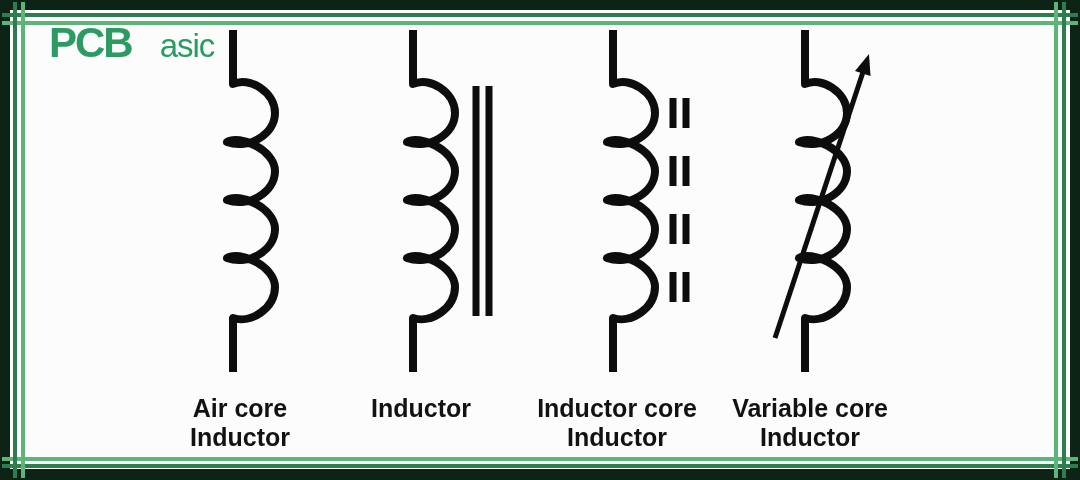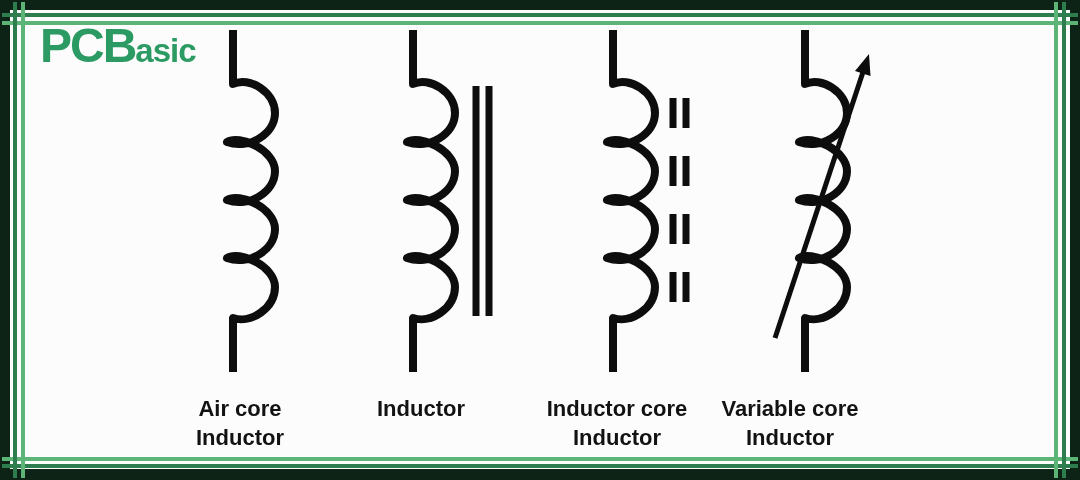--- a/index.html
+++ b/index.html
@@ -27,41 +27,41 @@
   .fline.v.left-inner{left:21px;}
   .fline.v.right-outer{right:14px;}
   .fline.v.right-inner{right:22px;}
 
   
   .logo{
     position:absolute;top:22px;left:40px;
     color:#2b9a63;line-height:1;white-space:nowrap;
     font-weight:800;letter-spacing:-2px;
   }
-  .logo .big{font-size:48px;}
-  .logo .small{font-size:33px;font-weight:700;letter-spacing:-1px;}
+  .logo .big{font-size:42px;margin-left:9px;}
+  .logo .small{font-size:33px;font-weight:400;letter-spacing:-1px;margin-left:28px;}
 
   
   .symbol{position:absolute;top:24px;width:160px;height:352px;}
   .symbol svg{display:block;width:160px;height:352px;}
   .sym-air{left:173px;}
   .sym-iron{left:353px;}
   .sym-ferrite{left:553px;}
   .sym-variable{left:745px;}
 
   
   .label{
     position:absolute;top:394px;width:220px;
     text-align:center;color:#121212;
-    font-size:22px;font-weight:700;line-height:29px;
+    font-size:25px;font-weight:700;line-height:29px;
   }
   .lab-air{left:130px;}
   .lab-iron{left:311px;}
   .lab-ferrite{left:507px;}
-  .lab-variable{left:680px;}
+  .lab-variable{left:700px;}
 </style>
 </head>
 <body>
 
 <div class="frame-band"></div>
 <div class="fline h top-outer outer"></div>
 <div class="fline h top-inner inner"></div>
 <div class="fline h bot-inner inner"></div>
 <div class="fline h bot-outer outer"></div>
 <div class="fline v left-outer outer"></div>

